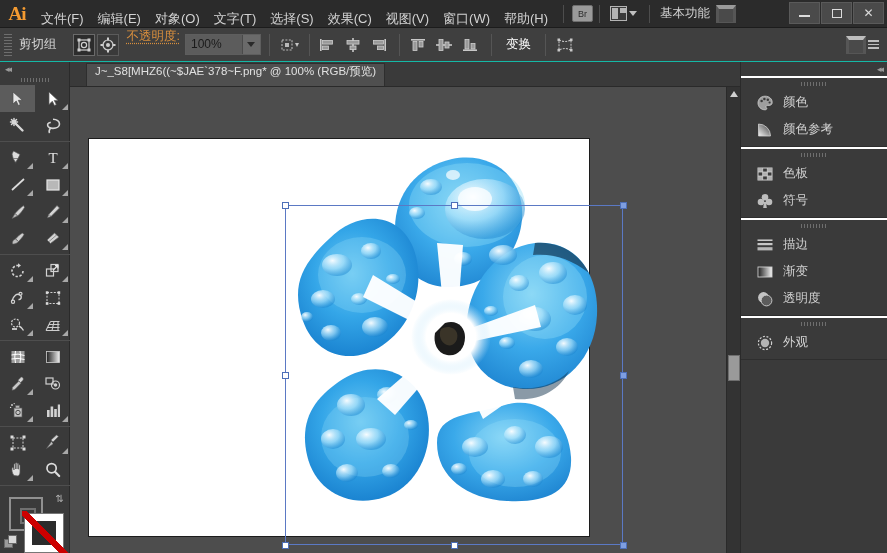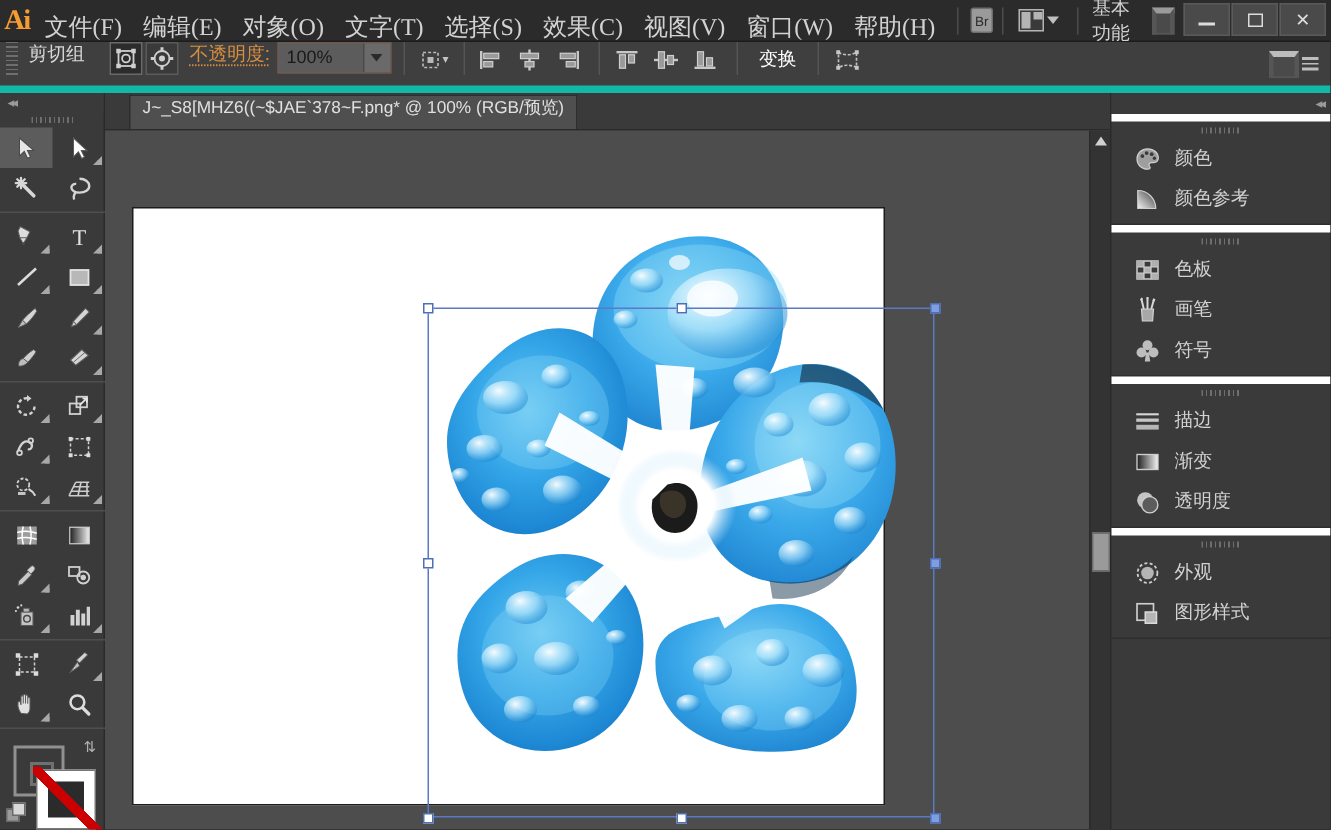--- a/index.html
+++ b/index.html
@@ -17,22 +17,22 @@
     position:absolute; left:0; top:0; width:887px; height:28px;
     background:#2b2b2b; display:flex; align-items:center;
     border-bottom:1px solid #1c1c1c;
   }
   .ai-logo{
     width:34px; height:27px; display:flex; align-items:center; justify-content:center;
     font-family:"Liberation Serif","DejaVu Serif",serif;
     font-weight:bold; font-size:19px; color:#f59b31; letter-spacing:-1px;
   }
   .menu-item{
-    padding:0 7px; height:18px; line-height:27px; font-size:16px;
-    color:#d2d2d2; cursor:default; white-space:nowrap;font-family:Liberation Serif, serif;
+    padding:0 7px; height:18px; line-height:27px; font-size:13px;
+    color:#d2d2d2; cursor:default; white-space:nowrap;
   }
   .mb-spacer{ flex:1; }
   .mb-sep{ width:1px; height:18px; background:#4d4d4d; margin:0 8px; }
   .br-btn{
     width:21px; height:17px; background:#9a9a9a; color:#2b2b2b;
     font-size:9px; font-weight:normal; display:flex; align-items:center;
     justify-content:center; border-radius:2px; border:1px solid #6e6e6e;
   }
   .arrange-btn{ display:flex; align-items:center; gap:2px; padding:0 4px; }
   .arrange-ico{
@@ -54,22 +54,22 @@
     display:flex; align-items:center; justify-content:center;
     color:#dcdcdc; font-size:12px; border:1px solid #5a5a5a; margin-right:1px;
   }
   .wc.close{ margin-right:3px; }
   .wc-min{ width:11px;height:2px;background:#dcdcdc;margin-top:6px; }
   .wc-max{ width:10px;height:9px;border:1.6px solid #dcdcdc; }
 
   
   .ctrlbar{
     position:absolute; left:0; top:28px; width:887px; height:34px;
-    background:#3f3f3f; border-bottom:5px solid #14b8a6;
-    display:flex; padding-left:4px;
+    background:#3f3f3f; border-bottom:1px solid #14b8a6;
+    display:flex; align-items:center; padding-left:4px;
   }
   .gripper{
     width:8px; height:22px; margin-right:7px;
     background-image:repeating-linear-gradient(to bottom,#6e6e6e 0,#6e6e6e 1px,transparent 1px,transparent 3px);
   }
   .ctrl-label{ font-size:12.5px; color:#d8d8d8; margin-right:16px; white-space:nowrap; }
   .vsep{ width:1px; height:22px; background:#555; margin:0 8px; }
   .sq-btn{
     width:22px; height:22px; margin-right:2px; border:1px solid #5b5b5b;
     background:#3a3a3a; display:flex; align-items:center; justify-content:center;
@@ -190,21 +190,21 @@
   .sb-thumb{
     position:absolute; left:1px; top:268px; width:12px; height:26px; background:#9a9a9a; border:1px solid #6e6e6e;
   }
 
   
   .rightpanel{
     position:absolute; left:740px; top:62px; width:147px; height:491px;
     background:#3a3a3a; border-left:1px solid #2a2a2a;
   }
   .rp-head{ height:14px; display:flex; align-items:center; justify-content:flex-end; padding-right:5px; background:#3a3a3a; }
-  .rp-group{ border-top:5px solid #ffffff; border-bottom:1px solid #2e2e2e; padding-bottom:3px; }
+  .rp-group{ border-top:2px solid #ffffff; border-bottom:1px solid #2e2e2e; padding-bottom:3px; }
   .rp-grip{ height:11px; display:flex; align-items:center; justify-content:center; }
   .rp-grip i{
     display:block; width:26px; height:4px;
     background-image:repeating-linear-gradient(to right,#6e6e6e 0,#6e6e6e 1px,transparent 1px,transparent 3px);
   }
   .rp-item{
     height:27px; display:flex; align-items:center; gap:9px; padding-left:14px; font-size:12.5px; color:#d2d2d2;
   }
   .rp-ico{ width:19px; height:19px; display:flex; align-items:center; justify-content:center; }
 
@@ -800,30 +800,20 @@
             <rect x="2" y="11" width="4.66" height="4" fill="#b0b0b0"></rect>
             <rect x="11.34" y="11" width="4.66" height="4" fill="#b0b0b0"></rect>
             <path d="M2 7 H16 M2 11 H16 M6.66 3 V15 M11.34 3 V15" stroke="#cfcfcf" stroke-width="0.8"></path>
           </svg>
         </span>
         <span>色板</span>
       </div>
       <div class="rp-item">
         <span class="rp-ico">
           <svg width="18" height="18" viewBox="0 0 18 18">
-            <path d="M5 8 L13 8 L12.4 16 L5.6 16 Z" fill="#a8a8a8" stroke="#d2d2d2" stroke-width="0.8"></path>
-            <path d="M6.5 8 L5 1.5 M9 8 L9 1 M11.5 8 L13.2 2" stroke="#d8d8d8" stroke-width="1.3"></path>
-            <path d="M4.4 1.2 L5.6 1.8 M8.3 0.6 L9.7 0.6 M12.6 1.6 L13.9 2.3" stroke="#d8d8d8" stroke-width="1.8"></path>
-          </svg>
-        </span>
-        <span>画笔</span>
-      </div>
-      <div class="rp-item">
-        <span class="rp-ico">
-          <svg width="18" height="18" viewBox="0 0 18 18">
             <circle cx="9" cy="5.2" r="3.3" fill="#bdbdbd"></circle>
             <circle cx="5" cy="10" r="3.3" fill="#bdbdbd"></circle>
             <circle cx="13" cy="10" r="3.3" fill="#bdbdbd"></circle>
             <path d="M8 10 L7.2 16 L10.8 16 L10 10 Z" fill="#bdbdbd"></path>
           </svg>
         </span>
         <span>符号</span>
       </div>
     </div>
 
@@ -872,25 +862,16 @@
         </div>
       <div class="rp-item">
         <span class="rp-ico">
           <svg width="18" height="18" viewBox="0 0 18 18">
             <circle cx="9" cy="9" r="6.6" fill="none" stroke="#cfcfcf" stroke-width="1.2" stroke-dasharray="2,1.6"></circle>
             <circle cx="9" cy="9" r="4.2" fill="#b4b4b4"></circle>
           </svg>
         </span>
         <span>外观</span>
       </div>
-      <div class="rp-item">
-        <span class="rp-ico">
-          <svg width="18" height="18" viewBox="0 0 18 18">
-            <rect x="2" y="2.5" width="11" height="11" fill="none" stroke="#cfcfcf" stroke-width="1.1"></rect>
-            <rect x="7.5" y="8" width="7.5" height="7.5" fill="#b4b4b4" stroke="#dadada" stroke-width="1"></rect>
-          </svg>
-        </span>
-        <span>图形样式</span>
-      </div>
     </div>
   </div>
 
 </div>
 
 </body></html>

